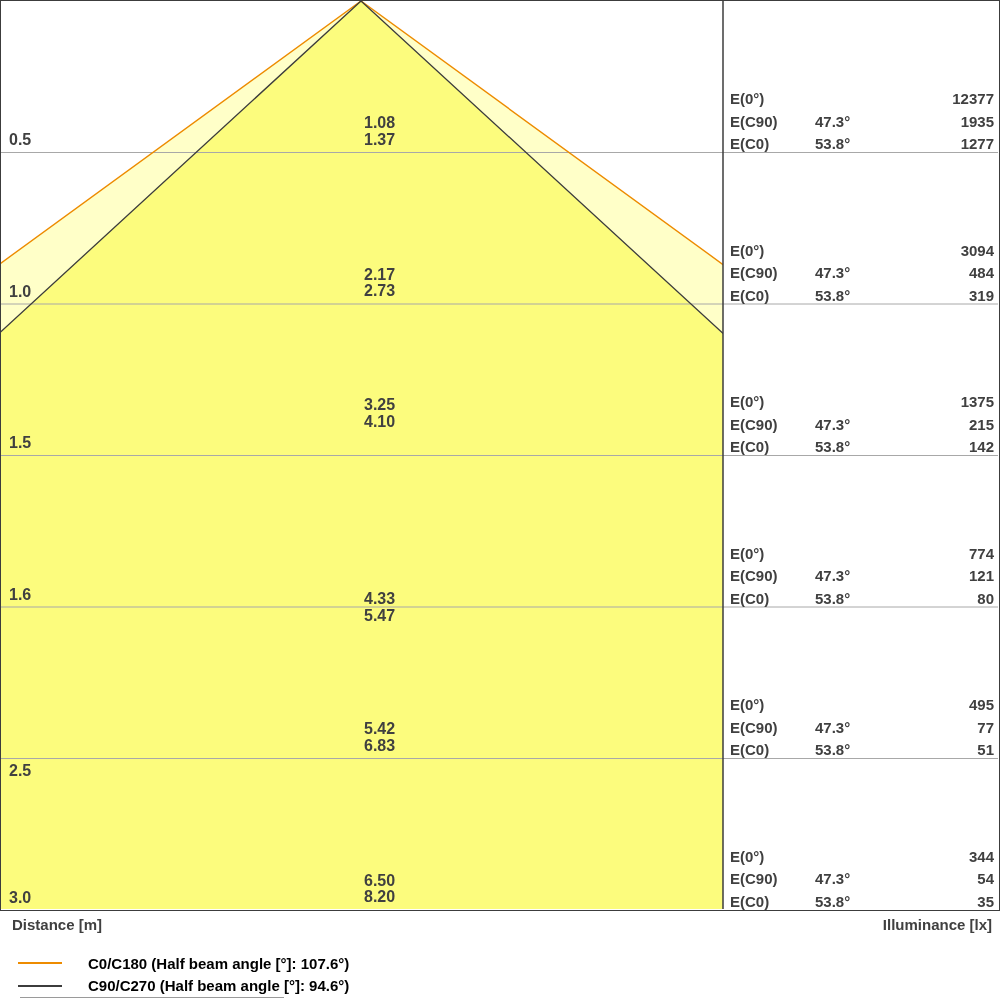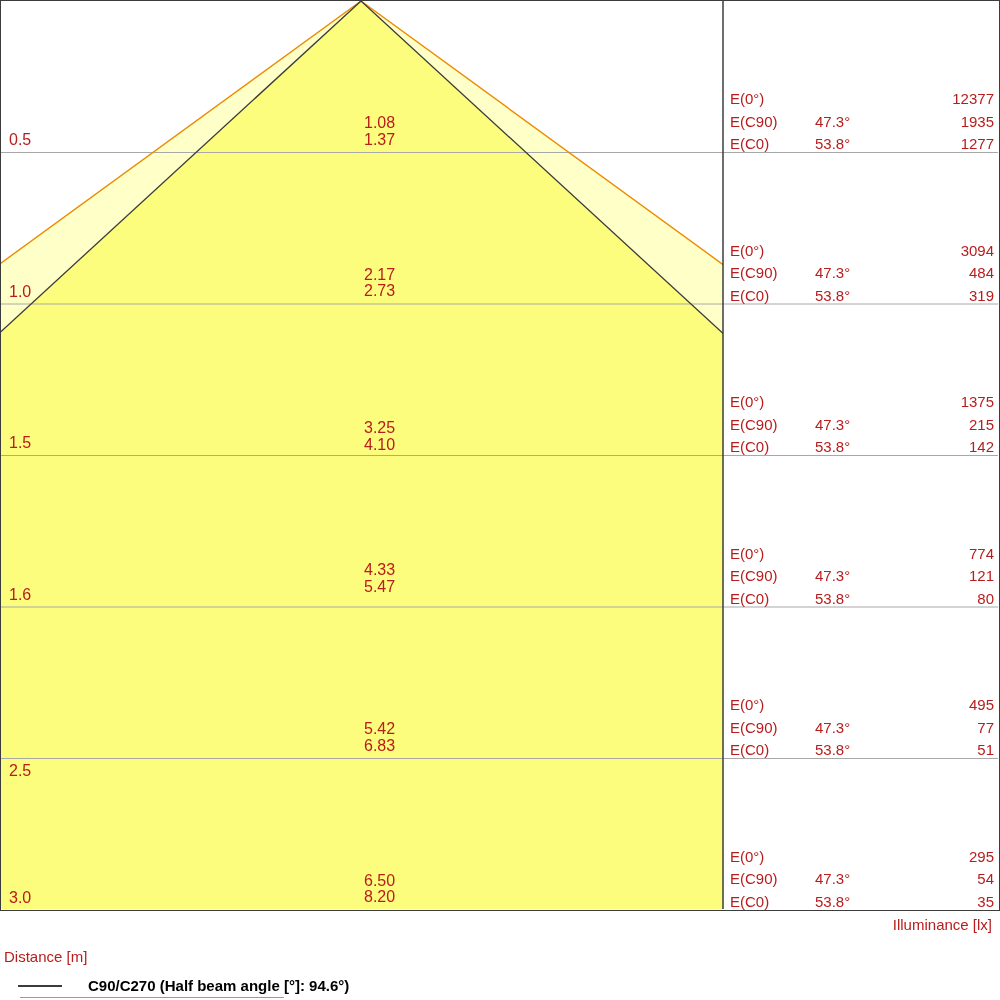--- a/index.html
+++ b/index.html
@@ -5,33 +5,33 @@
   * { margin:0; padding:0; box-sizing:border-box; }
   html,body { width:1000px; height:1000px; background:#fff; overflow:hidden;
               font-family:"Liberation Sans", sans-serif; }
   #stage { position:relative; width:1000px; height:1000px; background:#fff; }
 
   
   #chart { position:absolute; left:0; top:0; width:1000px; height:911px;
            border:1.5px solid #3c3c3c; background:#fff; }
   #cone-svg { position:absolute; left:0; top:0; }
 
-  .txt { position:absolute; color:#b91c1c; font-weight:normal; white-space:nowrap; }
+  .txt { position:absolute; color:#404040; font-weight:bold; white-space:nowrap; }
 
   .dist-label { left:8px; font-size:16px; line-height:20px; }
   .cone-pair  { left:345px; font-size:16px; line-height:16.5px;margin-left:18px; }
 
   .e-block { left:729px; width:264px; font-size:15px; }
   .e-line  { display:flex; height:22.5px; line-height:22.5px; }
   .e-name  { width:85px; text-align:left; }
   .e-angle { width:65px; text-align:left; }
   .e-value { flex:1; text-align:right; }
 
   .footer-label { top:916px; font-size:15px; line-height:18px; }
-  #footer-distance { left:4px;margin-top:32px; }
+  #footer-distance { left:12px; }
   #footer-cone { left:240px; width:245px; text-align:center; }
   #footer-illuminance { left:742px; width:250px; text-align:right; }
 
   .legend-row { position:absolute; left:18px; height:20px; display:flex; align-items:center; }
   .legend-line { width:44px; height:0; border-top:2px solid #000; margin-right:26px; }
   .legend-line.c0  { border-top-color:#ed8b00; }
   .legend-line.c90 { border-top-color:#3c3c3c; }
   .legend-text { font-size:15px; font-weight:bold; color:#000; white-space:nowrap; }
 
   #cropped-line { position:absolute; left:20px; top:997px; width:264px; height:0;
@@ -79,25 +79,25 @@
     <div class="txt dist-label" style="top:886.5px">3.0</div>
 
     <div class="txt cone-pair" style="top:114px">
       <div>1.08</div>
       <div>1.37</div>
     </div>
     <div class="txt cone-pair" style="top:265.5px">
       <div>2.17</div>
       <div>2.73</div>
     </div>
-    <div class="txt cone-pair" style="top:419px">
+    <div class="txt cone-pair" style="top:396px">
       <div>3.25</div>
       <div>4.10</div>
     </div>
-    <div class="txt cone-pair" style="top:561px">
+    <div class="txt cone-pair" style="top:590px">
       <div>4.33</div>
       <div>5.47</div>
     </div>
     <div class="txt cone-pair" style="top:720px">
       <div>5.42</div>
       <div>6.83</div>
     </div>
     <div class="txt cone-pair" style="top:871.5px">
       <div>6.50</div>
       <div>8.20</div>
@@ -185,38 +185,42 @@
       <div class="e-line">
           <span class="e-name">E(C0)</span>
           <span class="e-angle">53.8°</span>
           <span class="e-value">51</span>
         </div>
     </div>
     <div class="txt e-block" style="top:844.5px">
       <div class="e-line">
           <span class="e-name">E(0°)</span>
           <span class="e-angle"></span>
-          <span class="e-value">295</span>
+          <span class="e-value">344</span>
         </div>
       <div class="e-line">
           <span class="e-name">E(C90)</span>
           <span class="e-angle">47.3°</span>
           <span class="e-value">54</span>
         </div>
       <div class="e-line">
           <span class="e-name">E(C0)</span>
           <span class="e-angle">53.8°</span>
           <span class="e-value">35</span>
         </div>
     </div>
   </div>
 
   <div class="txt footer-label" id="footer-distance">Distance [m]</div>
   <div class="txt footer-label" id="footer-illuminance">Illuminance [lx]</div>
 
+  <div class="legend-row" style="top:953px">
+    <span class="legend-line c0"></span>
+    <span class="legend-text">C0/C180 (Half beam angle [°]: 107.6°)</span>
+  </div>
   <div class="legend-row" style="top:975.5px">
     <span class="legend-line c90"></span>
     <span class="legend-text">C90/C270 (Half beam angle [°]: 94.6°)</span>
   </div>
 
   <div id="cropped-line"></div>
 
 </div>
 
 </body></html>

